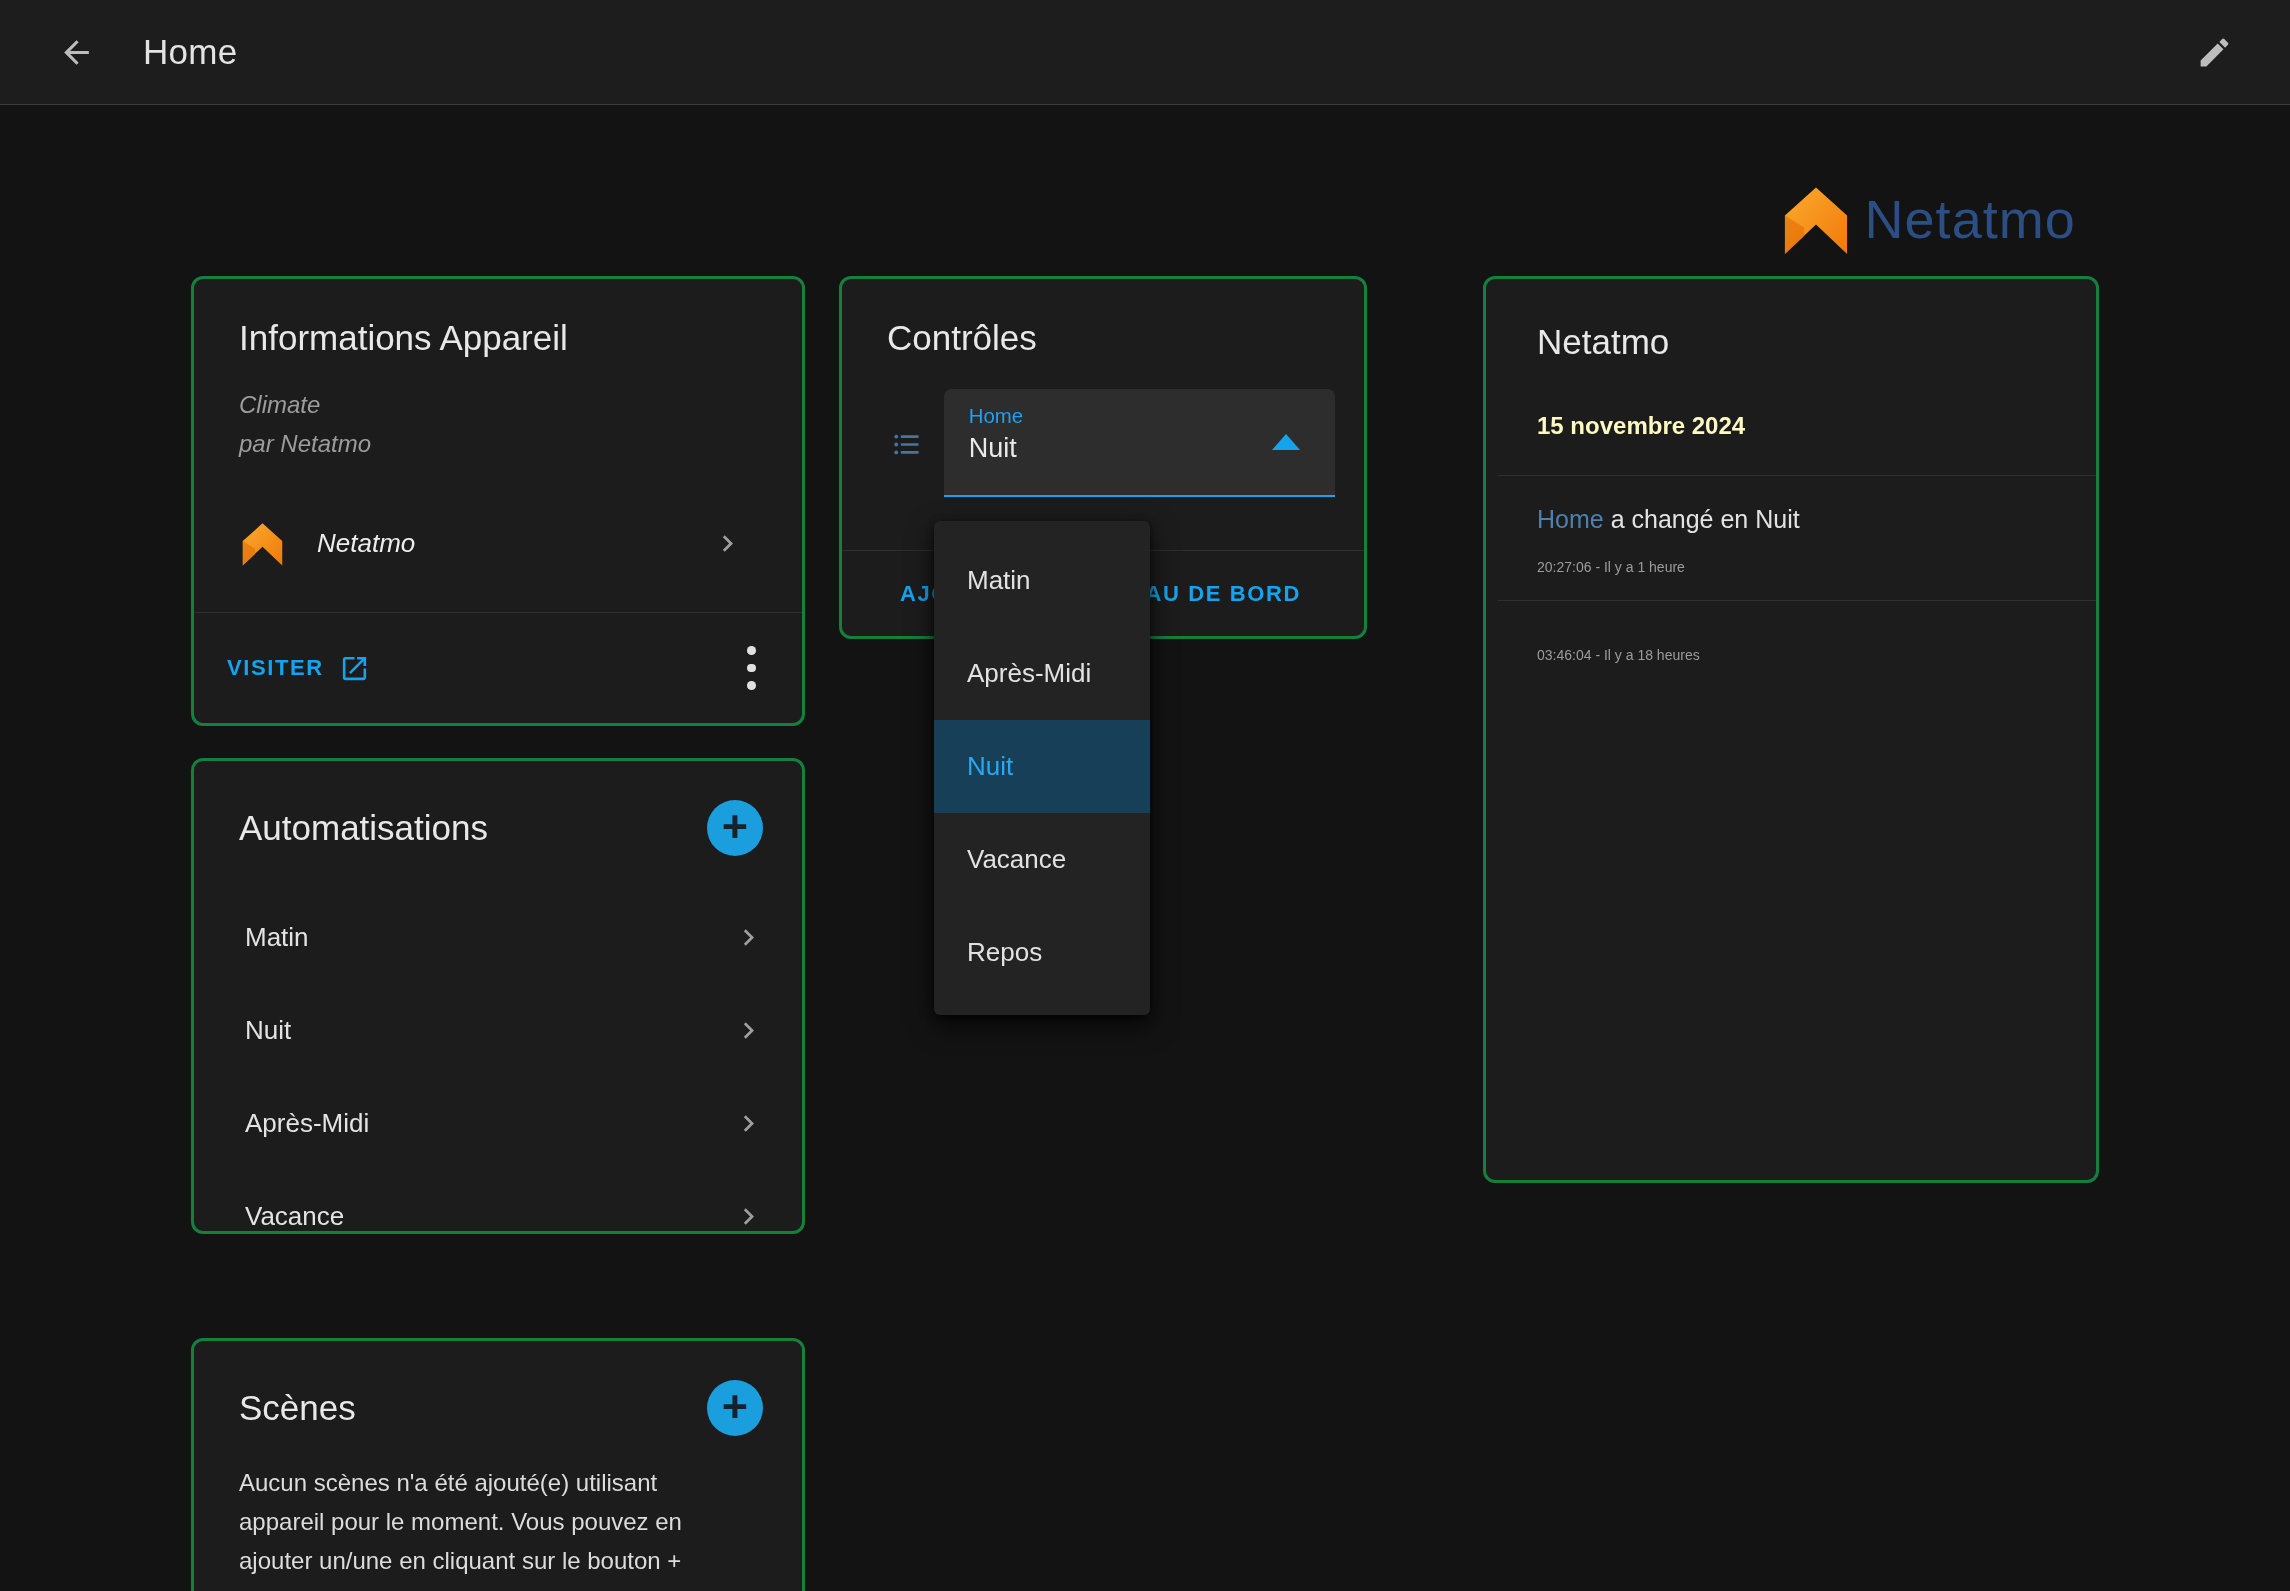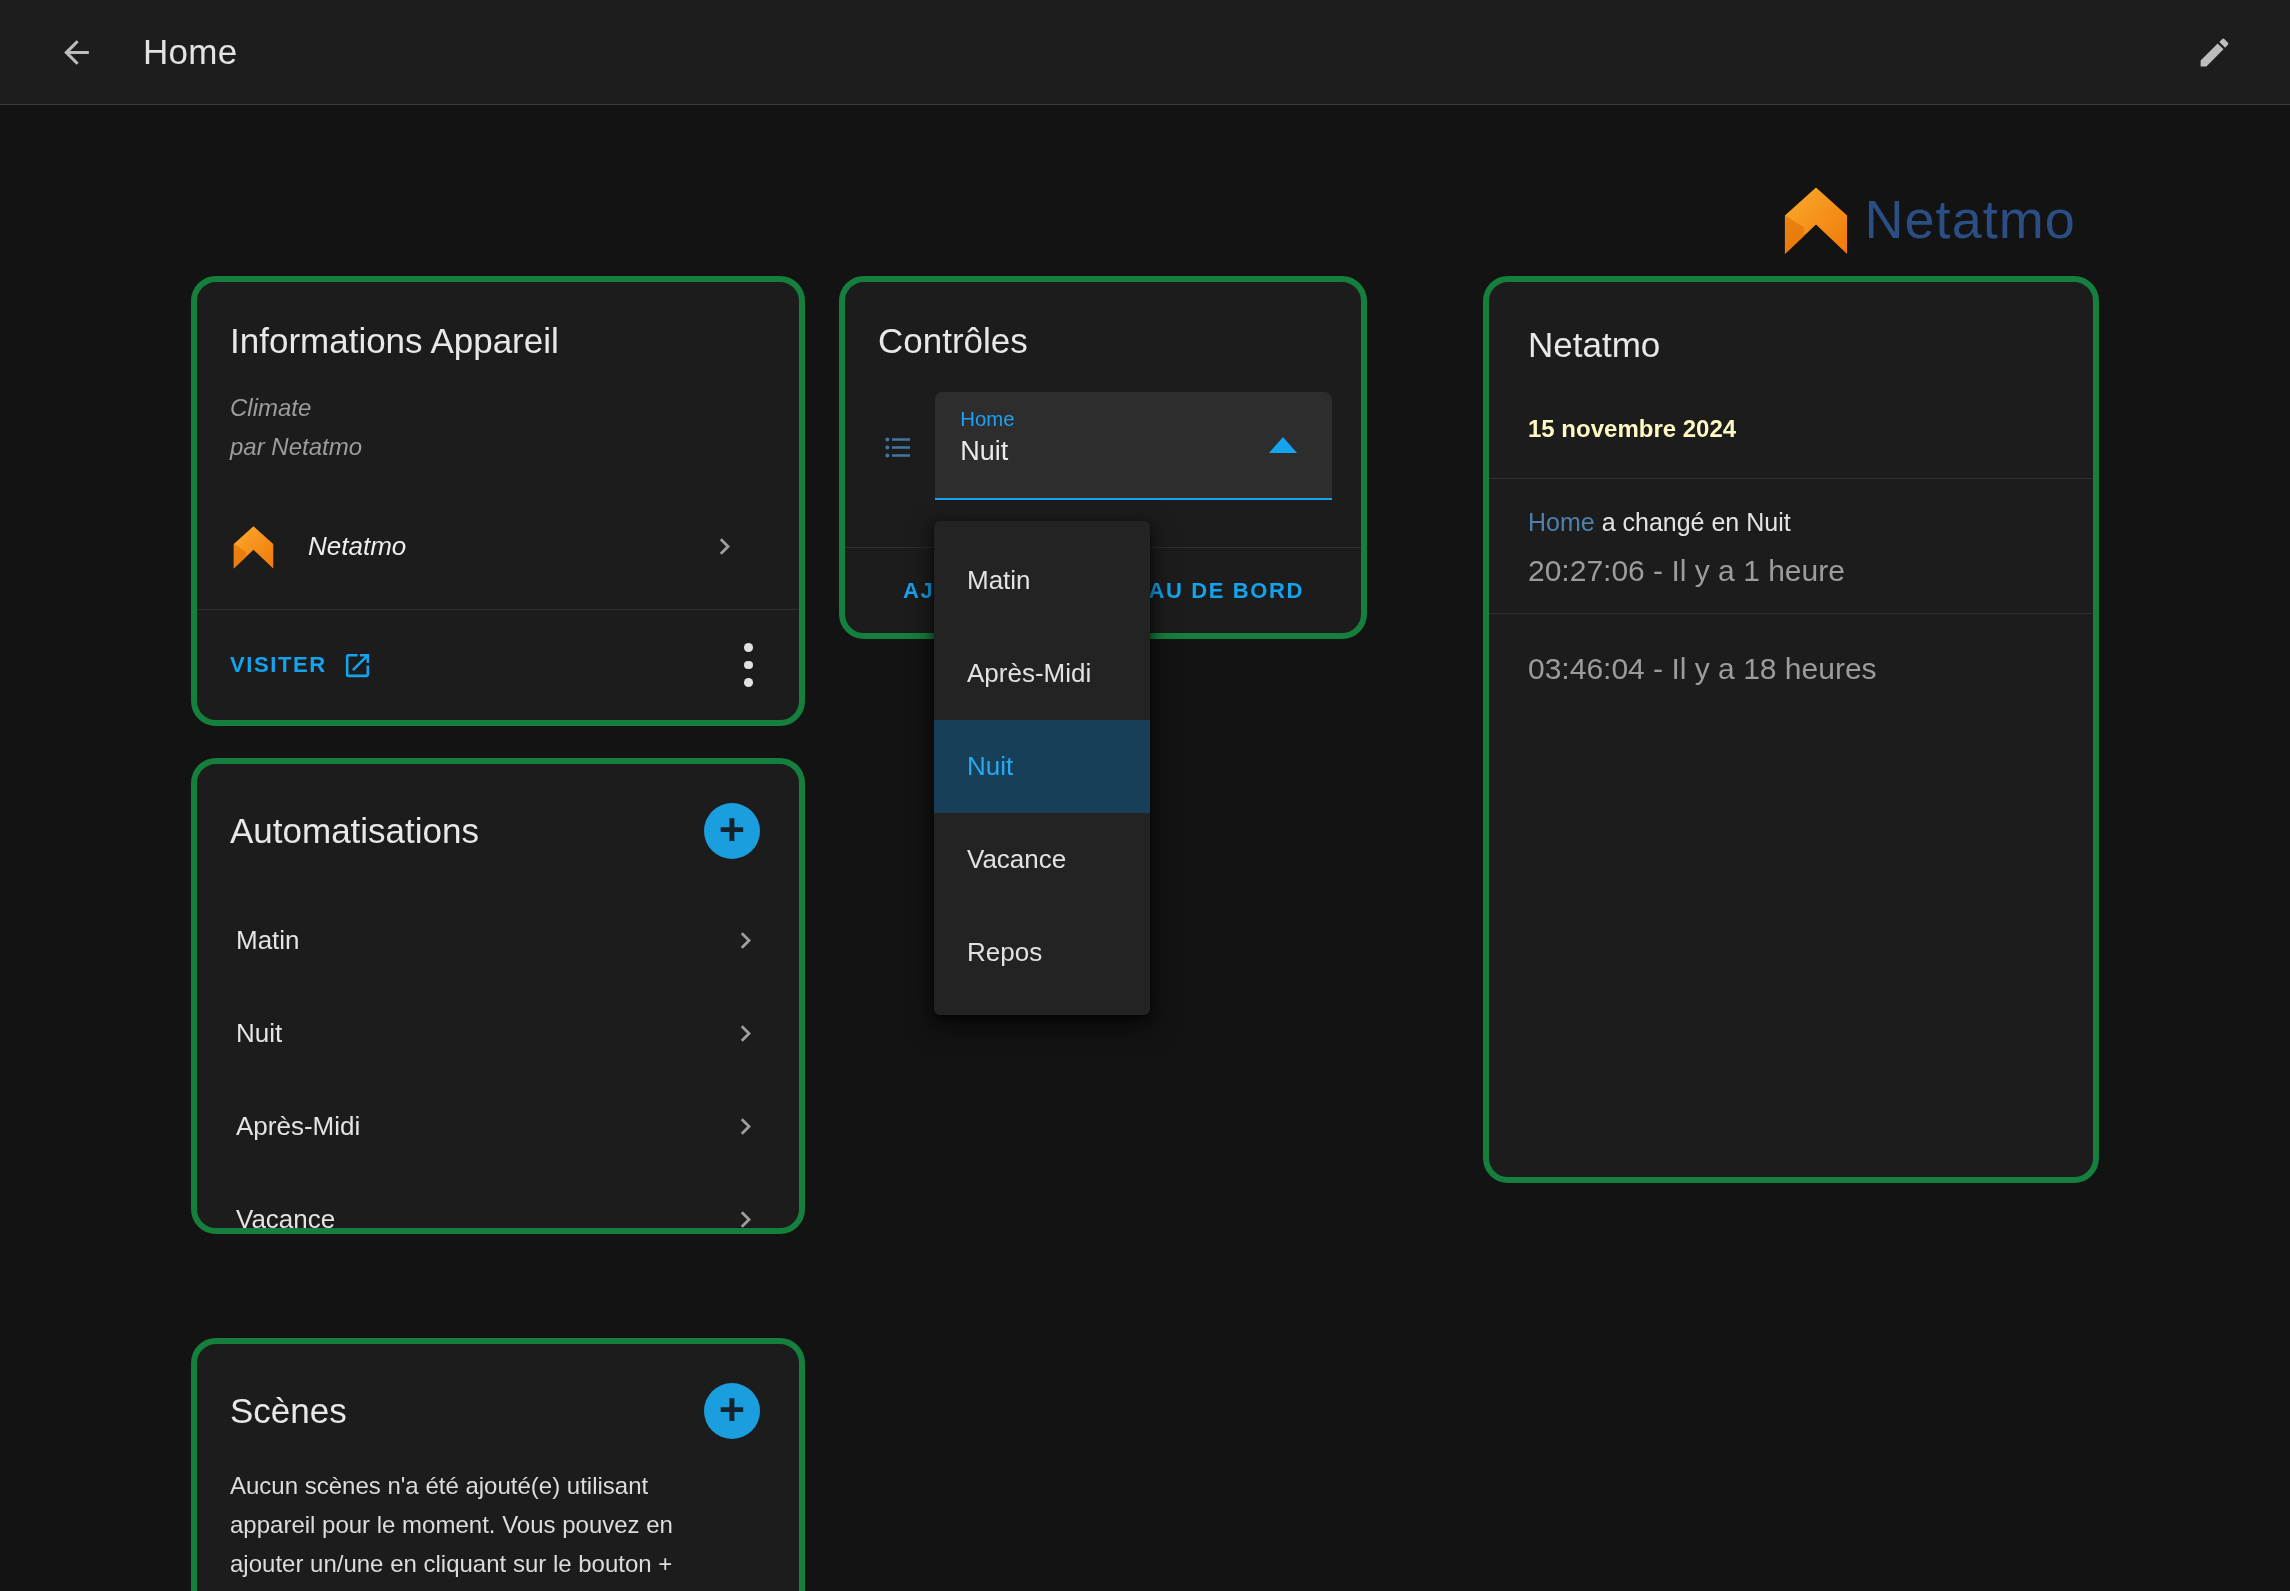--- a/index.html
+++ b/index.html
@@ -26,21 +26,21 @@
   .brand {
     position:absolute; left:1779px; top:177px; width:320px; height:83px;
     display:flex; align-items:center; gap:11.6px;
   }
   .brand svg.mark { width:74px; height:83px; }
   .brand-text { font-size:54px; font-weight:500; color:#2b4e85; letter-spacing:1px; }
 
   
   .card {
     position:absolute; background:#1c1c1c;
-    border:6px solid #15803d; border-radius:25px;
+    border:3px solid #15803d; border-radius:12px;padding-left:12px;
   }
   .card-title { font-size:35px; font-weight:400; color:#e8e8e8; }
 
   #card-device { left:191px; top:276px; width:614px; height:450px; }
   #card-automations { left:191px; top:758px; width:614px; height:476px; }
   #card-scenes { left:191px; top:1338px; width:614px; height:408px; }
   #card-controls { left:839px; top:276px; width:528px; height:363px; }
   #card-journal { left:1483px; top:276px; width:616px; height:907px; }
 
   .card-head {
@@ -125,21 +125,21 @@
     font-size:26px; color:#e2e2e2; cursor:pointer; white-space:nowrap;
   }
   .menu-item.selected { background:#173f57; color:#29a7f0; }
 
   
   #card-journal .jhead { padding:43px 39px 0 39px; }
   #card-journal .jdate { padding:50px 39px 35px 39px; font-size:24px; font-weight:700; color:#fef9c3; }
   .journal-entry { border-top:1px solid #2f2f2f; padding:25px 39px; }
   .journal-line { font-size:25px; color:#e3e3e3; line-height:37px; }
   .entity-link { color:#4d80ac; cursor:pointer; }
-  .journal-time { font-size:30px; color:#9c9c9c; margin-top:13px; }
+  .journal-time { font-size:14px; color:#9c9c9c; margin-top:21px; }
 </style>
 </head>
 <body>
 
 <svg width="0" height="0" style="position:absolute">
   <defs>
     <linearGradient id="og" x1="0" y1="0" x2="1" y2="1">
       <stop offset="0" stop-color="#fbab2e"></stop>
         <stop offset="1" stop-color="#f0790a"></stop>
     </linearGradient>

